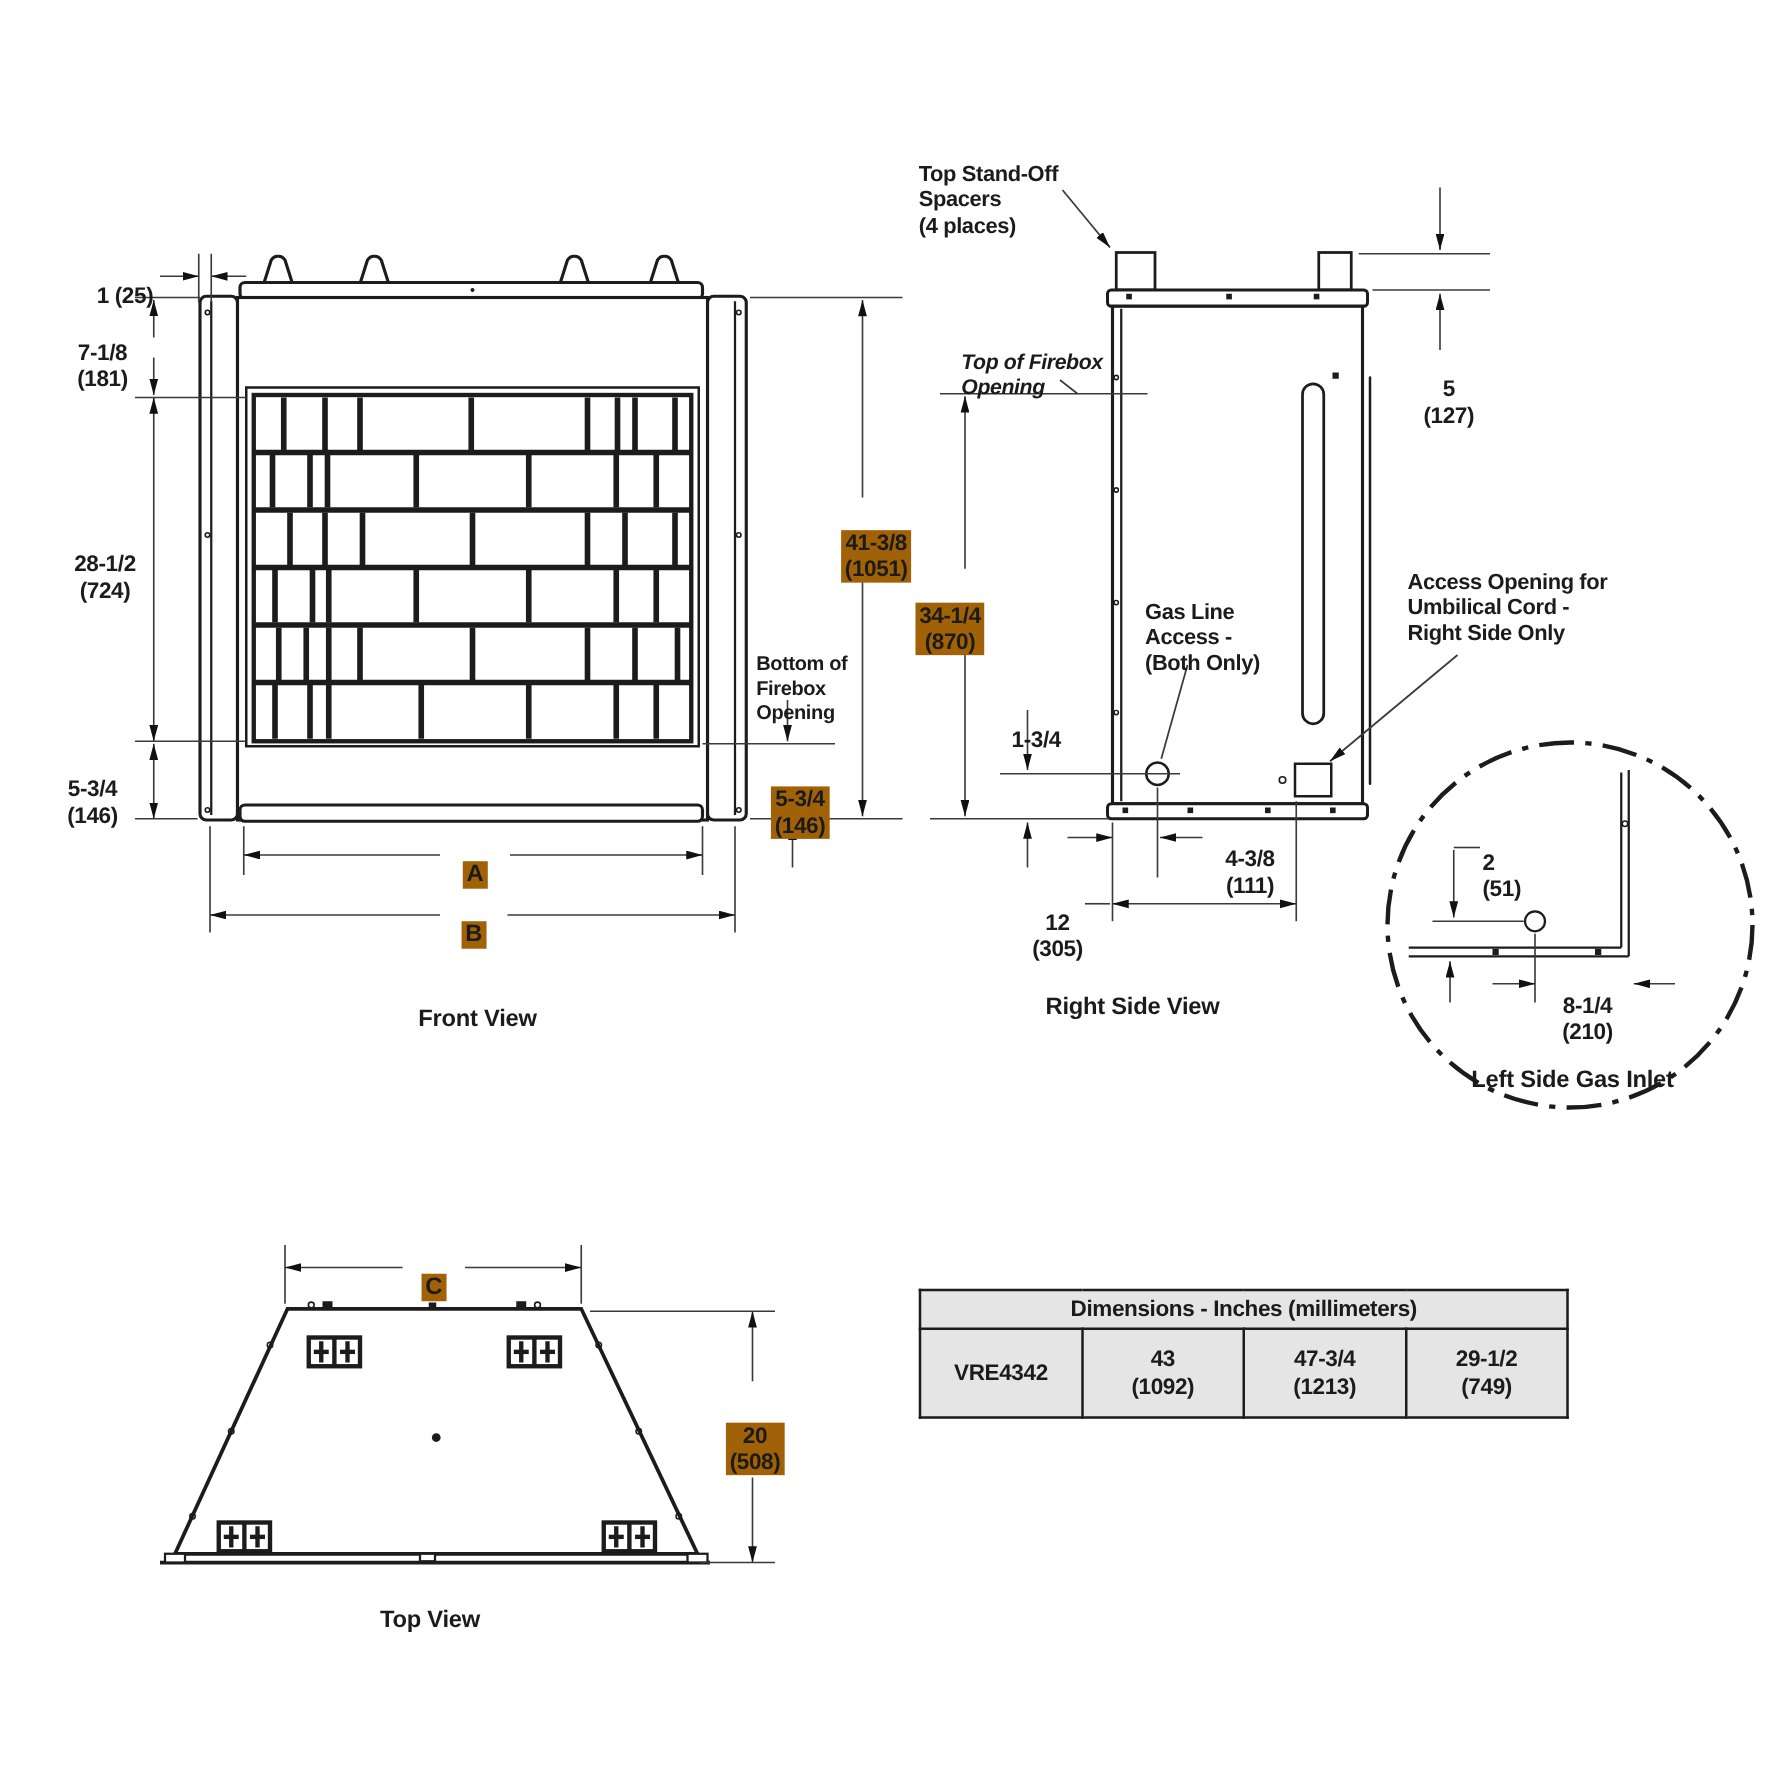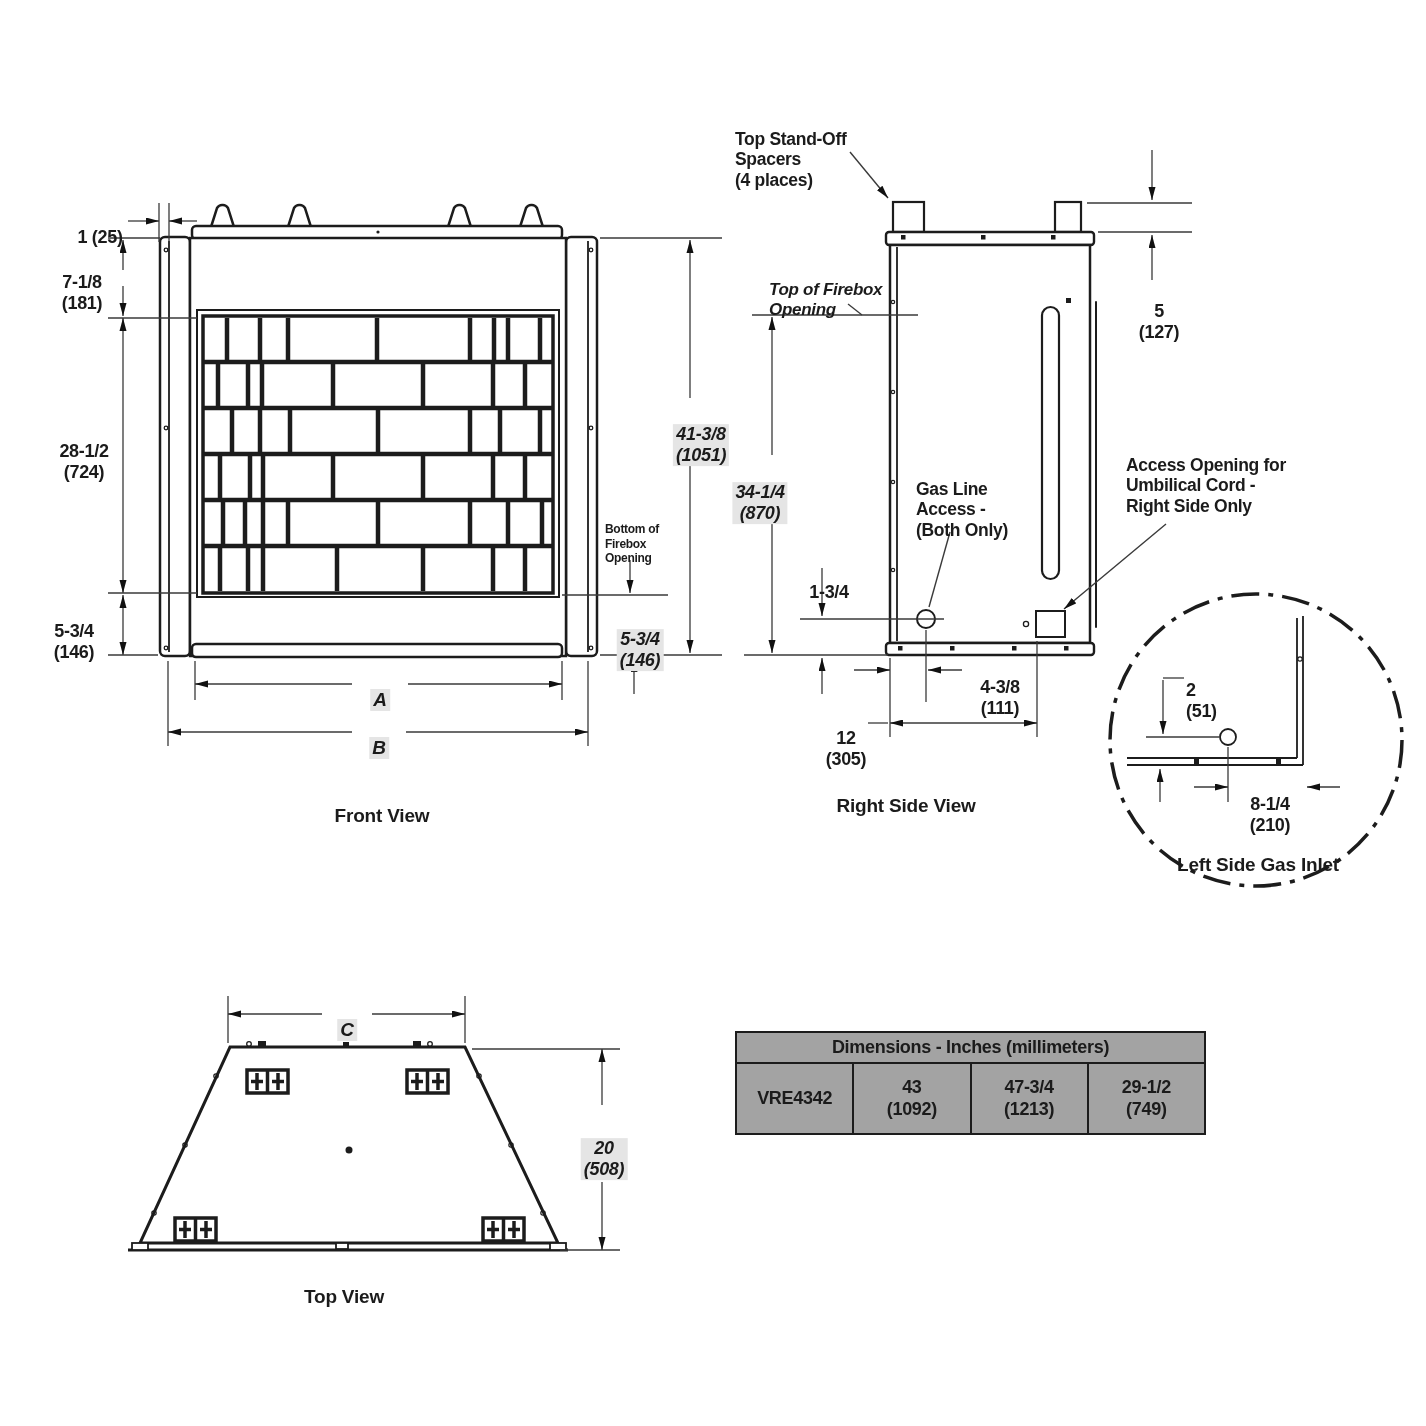--- a/index.html
+++ b/index.html
@@ -3,28 +3,28 @@
 <meta charset="utf-8">
 <style>
   html,body{margin:0;padding:0;background:#fff;}
   .canvas{position:relative;width:1426px;height:1426px;background:#ffffff;overflow:hidden;
           font-family:"Liberation Sans","DejaVu Sans",sans-serif;color:#1b1b1b;}
   svg{position:absolute;left:0;top:0;}
   .lbl{position:absolute;font-weight:bold;white-space:pre-line;line-height:1.16;
        letter-spacing:-0.3px;color:#1b1b1b;margin-top:16px;}
   .ctr{transform:translate(-50%,-50%);text-align:center;}
   .dim{font-size:18px;}
-  .sm{font-size:12px;line-height:1.22;}
+  .sm{font-size:16px;line-height:1.22;}
   .ttl{font-size:19px;letter-spacing:-0.2px;}
   .note{font-size:17.5px;}
   .ital{font-style:italic;font-size:17px;}
-  .bgw{background:#e5e5e5;padding:0 3px;font-style:italic;}
+  .bgw{background:#a16207;padding:0 3px;}
   
-  .dimtable{position:absolute;left:735px;top:1031px;width:471px;border-collapse:collapse;
-            table-layout:fixed;background:#a3a3a3;}
+  .dimtable{position:absolute;left:735px;top:1031px;width:520px;border-collapse:collapse;
+            table-layout:fixed;background:#e5e5e5;}
   .dimtable th,.dimtable td{border:2.4px solid #1c1c1c;font-weight:bold;font-size:18px;
             text-align:center;vertical-align:middle;white-space:pre-line;line-height:1.18;
             letter-spacing:-0.3px;padding:0;}
   .dimtable .t-title{height:31px;}
   .dimtable .t-head td{height:38px;}
   .dimtable .t-row td{height:69px;}
   .c-model{width:138px;} .c-a{width:100px;} .c-b{width:108px;} .c-c{width:108px;}
 </style>
 </head>
 <body>

